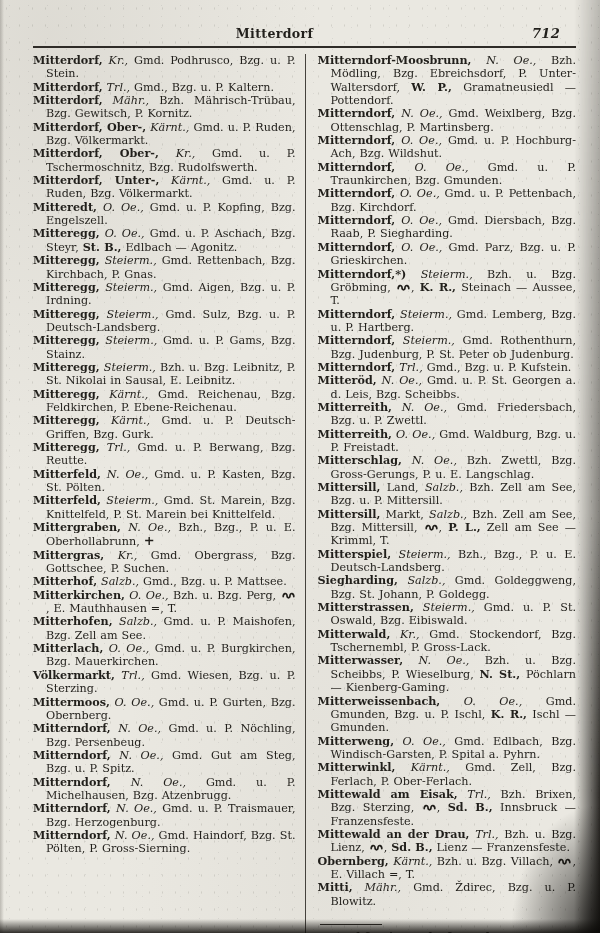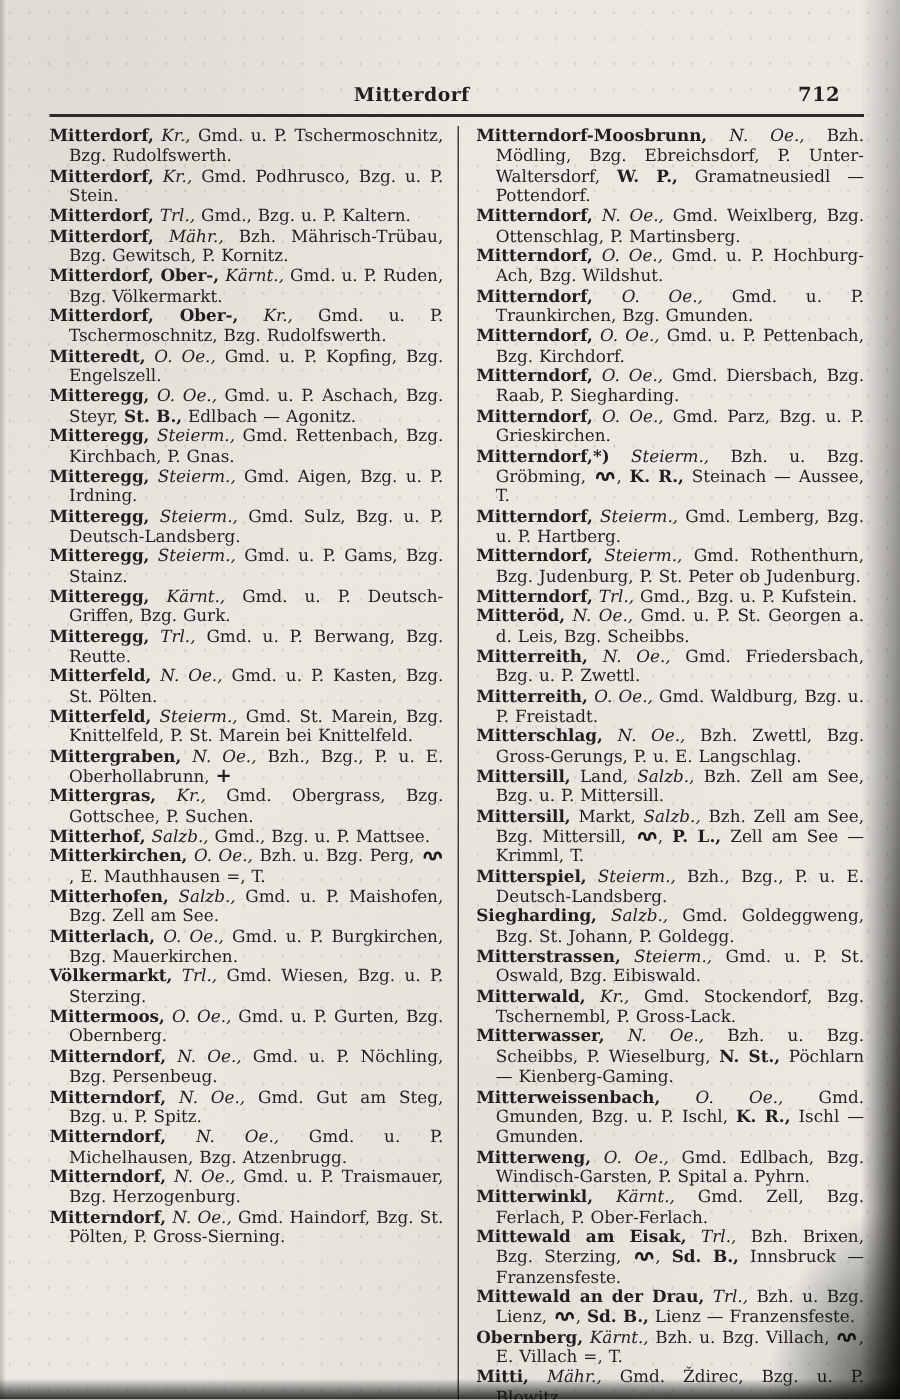--- a/index.html
+++ b/index.html
@@ -15,24 +15,24 @@
     background-color:#eae8e1;
     background-image:
       radial-gradient(rgba(52,48,42,.13) .6px, transparent 1px),
       radial-gradient(rgba(52,48,42,.09) .5px, transparent 1px),
       radial-gradient(ellipse at 8% 4%, rgba(110,105,95,.10), transparent 35%),
       radial-gradient(ellipse at 55% 90%, rgba(110,105,95,.06), transparent 45%);
     background-size:13px 17px, 19px 11px, 100% 100%, 100% 100%;
   }
   .header{
     display:flex;align-items:baseline;
-    font-weight:bold;font-size:12.6px;letter-spacing:.3px;margin-top:29px;
+    font-weight:bold;font-size:12.6px;letter-spacing:.3px;
   }
   .header .h-left,.header .h-right{flex:1;text-align:center;}
-  .header .h-center{width:60px;text-align:center;font-size:13px;}
+  .header .h-center{width:60px;text-align:center;font-size:13px;font-style:italic;}
   .header-rule{border:0;border-top:2px solid #2e2b27;margin:5px 0 0 0;}
   .columns{display:flex;align-items:stretch;margin-top:6px;}
   .col{box-sizing:border-box;width:50%;}
   .col-left{padding-right:9px;}
   .col-right{border-left:1px solid #45423d;padding-left:12px;}
   .entry{
     margin:0;
     font-size:11.2px;line-height:13.35px;
     text-align:justify;
     padding-left:13px;text-indent:-13px;
@@ -74,32 +74,34 @@
 
 <div class="page">
   <div class="header">
     <span class="h-left">Mitterdorf</span>
     <span class="h-center">712</span>
   </div>
   <hr class="header-rule">
   <div class="columns">
     <div class="col col-left">
       <div class="entries">
-          <p class="entry"><span class="seg-b">Mitterdorf,</span><span class="seg-i"> Kr.,</span><span class="seg-n"> Gmd. u. P. Tschermoschnitz, Bzg. Rudolfswerth.</span></p>
           <p class="entry"><span class="seg-b">Mitterdorf,</span><span class="seg-i"> Kr.,</span><span class="seg-n"> Gmd. Podhrusco, Bzg. u. P. Stein.</span></p>
           <p class="entry"><span class="seg-b">Mitterdorf,</span><span class="seg-i"> Trl.,</span><span class="seg-n"> Gmd., Bzg. u. P. Kaltern.</span></p>
           <p class="entry"><span class="seg-b">Mitterdorf,</span><span class="seg-i"> Mähr.,</span><span class="seg-n"> Bzh. Mährisch-Trübau, Bzg. Gewitsch, P. Kornitz.</span></p>
           <p class="entry"><span class="seg-b">Mitterdorf, Ober-,</span><span class="seg-i"> Kärnt.,</span><span class="seg-n"> Gmd. u. P. Ruden, Bzg. Völkermarkt.</span></p>
           <p class="entry"><span class="seg-b">Mitterdorf, Ober-,</span><span class="seg-i"> Kr.,</span><span class="seg-n"> Gmd. u. P. Tschermoschnitz, Bzg. Rudolfswerth.</span></p>
+          <p class="entry"><span class="seg-b">Mitterdorf, Unter-,</span><span class="seg-i"> Kärnt.,</span><span class="seg-n"> Gmd. u. P. Ruden, Bzg. Völkermarkt.</span></p>
           <p class="entry"><span class="seg-b">Mitteredt,</span><span class="seg-i"> O. Oe.,</span><span class="seg-n"> Gmd. u. P. Kopfing, Bzg. Engelszell.</span></p>
           <p class="entry"><span class="seg-b">Mitteregg,</span><span class="seg-i"> O. Oe.,</span><span class="seg-n"> Gmd. u. P. Aschach, Bzg. Steyr, </span><span class="seg-b">St. B.,</span><span class="seg-n"> Edlbach — Agonitz.</span></p>
           <p class="entry"><span class="seg-b">Mitteregg,</span><span class="seg-i"> Steierm.,</span><span class="seg-n"> Gmd. Rettenbach, Bzg. Kirchbach, P. Gnas.</span></p>
           <p class="entry"><span class="seg-b">Mitteregg,</span><span class="seg-i"> Steierm.,</span><span class="seg-n"> Gmd. Aigen, Bzg. u. P. Irdning.</span></p>
           <p class="entry"><span class="seg-b">Mitteregg,</span><span class="seg-i"> Steierm.,</span><span class="seg-n"> Gmd. Sulz, Bzg. u. P. Deutsch-Landsberg.</span></p>
           <p class="entry"><span class="seg-b">Mitteregg,</span><span class="seg-i"> Steierm.,</span><span class="seg-n"> Gmd. u. P. Gams, Bzg. Stainz.</span></p>
+          <p class="entry"><span class="seg-b">Mitteregg,</span><span class="seg-i"> Steierm.,</span><span class="seg-n"> Bzh. u. Bzg. Leibnitz, P. St. Nikolai in Sausal, E. Leibnitz.</span></p>
+          <p class="entry"><span class="seg-b">Mitteregg,</span><span class="seg-i"> Kärnt.,</span><span class="seg-n"> Gmd. Reichenau, Bzg. Feldkirchen, P. Ebene-Reichenau.</span></p>
           <p class="entry"><span class="seg-b">Mitteregg,</span><span class="seg-i"> Kärnt.,</span><span class="seg-n"> Gmd. u. P. Deutsch-Griffen, Bzg. Gurk.</span></p>
           <p class="entry"><span class="seg-b">Mitteregg,</span><span class="seg-i"> Trl.,</span><span class="seg-n"> Gmd. u. P. Berwang, Bzg. Reutte.</span></p>
           <p class="entry"><span class="seg-b">Mitterfeld,</span><span class="seg-i"> N. Oe.,</span><span class="seg-n"> Gmd. u. P. Kasten, Bzg. St. Pölten.</span></p>
           <p class="entry"><span class="seg-b">Mitterfeld,</span><span class="seg-i"> Steierm.,</span><span class="seg-n"> Gmd. St. Marein, Bzg. Knittelfeld, P. St. Marein bei Knittelfeld.</span></p>
           <p class="entry"><span class="seg-b">Mittergraben,</span><span class="seg-i"> N. Oe.,</span><span class="seg-n"> Bzh., Bzg., P. u. E. Oberhollabrunn, </span><span class="seg-cr">+</span></p>
           <p class="entry"><span class="seg-b">Mittergras,</span><span class="seg-i"> Kr.,</span><span class="seg-n"> Gmd. Obergrass, Bzg. Gottschee, P. Suchen.</span></p>
           <p class="entry"><span class="seg-b">Mitterhof,</span><span class="seg-i"> Salzb.,</span><span class="seg-n"> Gmd., Bzg. u. P. Mattsee.</span></p>
           <p class="entry"><span class="seg-b">Mitterkirchen,</span><span class="seg-i"> O. Oe.,</span><span class="seg-n"> Bzh. u. Bzg. Perg, </span><svg class="ph" width="13" height="9" viewBox="0 0 13 9" aria-hidden="true">
               <path d="M1.2 5.6 C1.2 1.7 5 1.7 5 4.6 C5 7.5 8 7.5 8 4.6 C8 1.7 11.8 1.7 11.8 5.6" fill="none" stroke="#211f1b" stroke-width="1.7" stroke-linecap="round"></path>
             </svg><span class="seg-n">, E. Mauthhausen =, T.</span></p>

